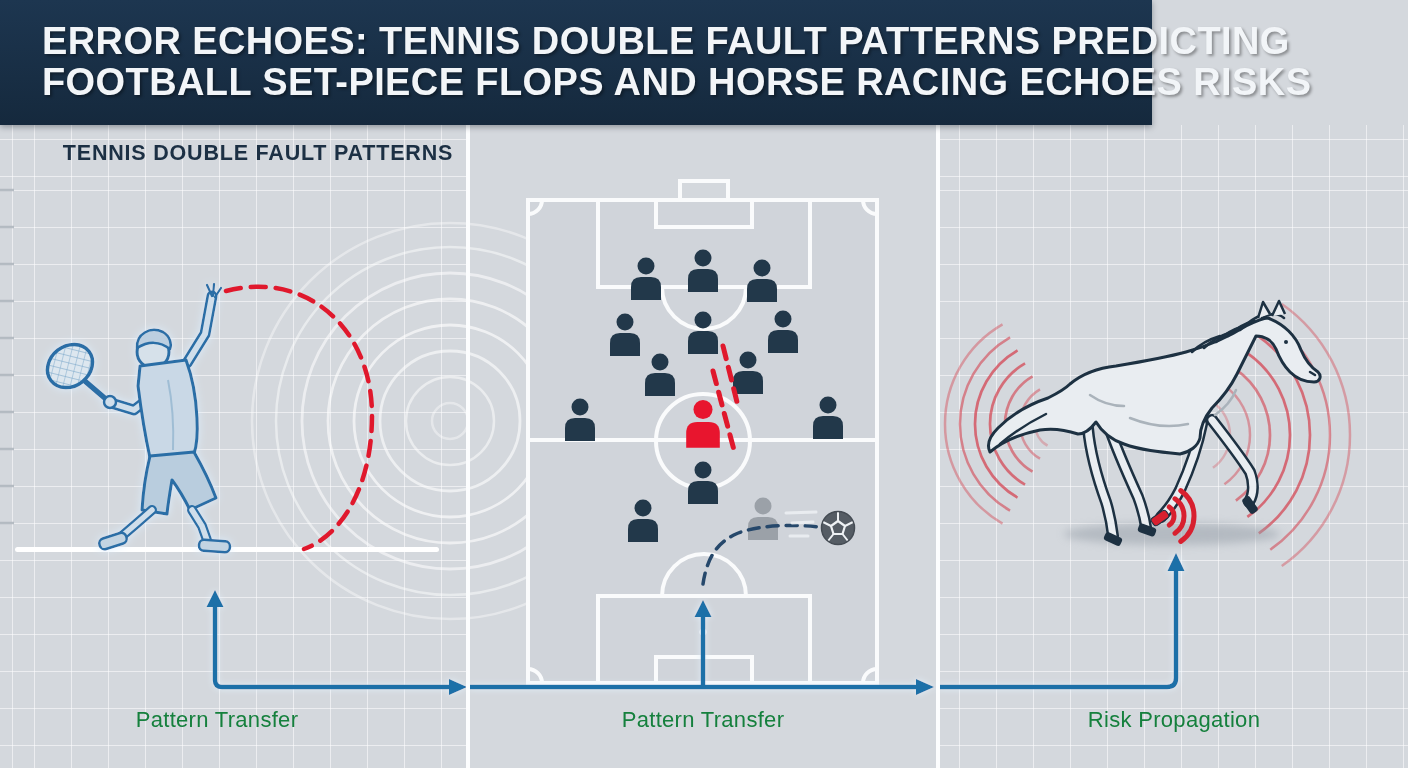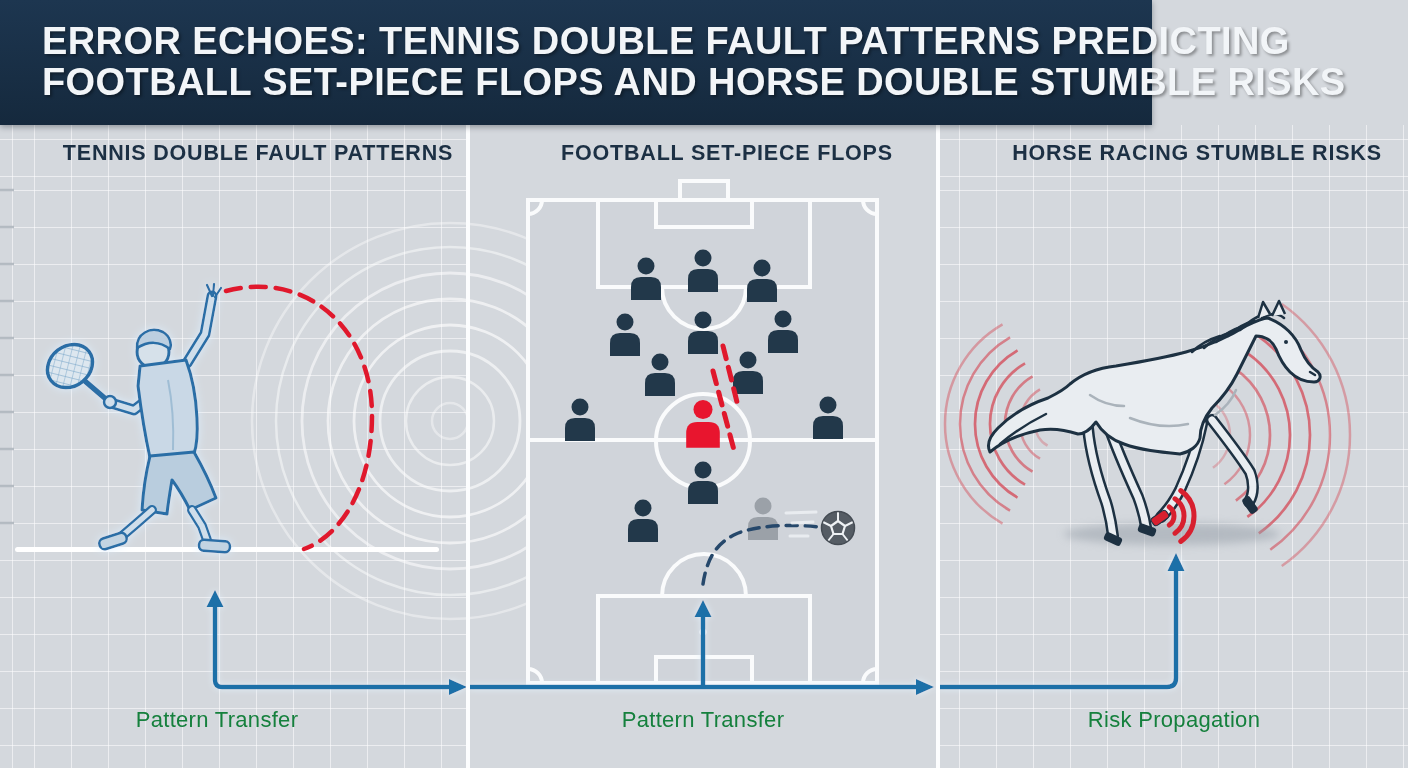--- a/index.html
+++ b/index.html
@@ -28,21 +28,21 @@
            font-size:22px;font-weight:400;color:#15803d;letter-spacing:.3px;}
   svg.art{position:absolute;left:0;top:0;z-index:3;}
 </style>
 </head>
 <body>
 
 <div class="canvas">
 
   <div class="header">
     <div class="hline l1">ERROR ECHOES: TENNIS DOUBLE FAULT PATTERNS PREDICTING</div>
-    <div class="hline l2">FOOTBALL SET-PIECE FLOPS AND HORSE DOUBLE STUMBLE RISKS</div>
+    <div class="hline l2">FOOTBALL SET-PIECE FLOPS AND HORSE RACING ECHOES RISKS</div>
   </div>
 
   <div class="gridpane" id="gridL"></div>
   <div class="gridpane" id="gridR"></div>
 
   <svg class="art" width="1408" height="768" viewBox="0 0 1408 768">
     <defs>
       <filter id="glowB" x="-40%" y="-40%" width="180%" height="180%">
         <feDropShadow dx="0" dy="0" stdDeviation="3" flood-color="#e3f2fd" flood-opacity="0.95"></feDropShadow>
       </filter>
@@ -290,20 +290,18 @@
         <path d="M 703,600 L 694.5,617 L 711.5,617 Z"></path>
         <path d="M 1176,553 L 1167.5,571 L 1184.5,571 Z"></path>
       </g>
     </g>
   </svg>
 
   <div class="divider" style="left:466px"></div>
   <div class="divider" style="left:936px"></div>
 
   <div class="ptitle" style="left:234px">TENNIS DOUBLE FAULT PATTERNS</div>
-  <div class="ptitle" style="left:703px">FOOTBALL SET-PIECE FLOPS</div>
-  <div class="ptitle" style="left:1173px">HORSE RACING STUMBLE RISKS</div>
 
   <div class="caption" style="left:217px">Pattern Transfer</div>
   <div class="caption" style="left:703px">Pattern Transfer</div>
   <div class="caption" style="left:1174px">Risk Propagation</div>
 
 </div>
 
 </body></html>

